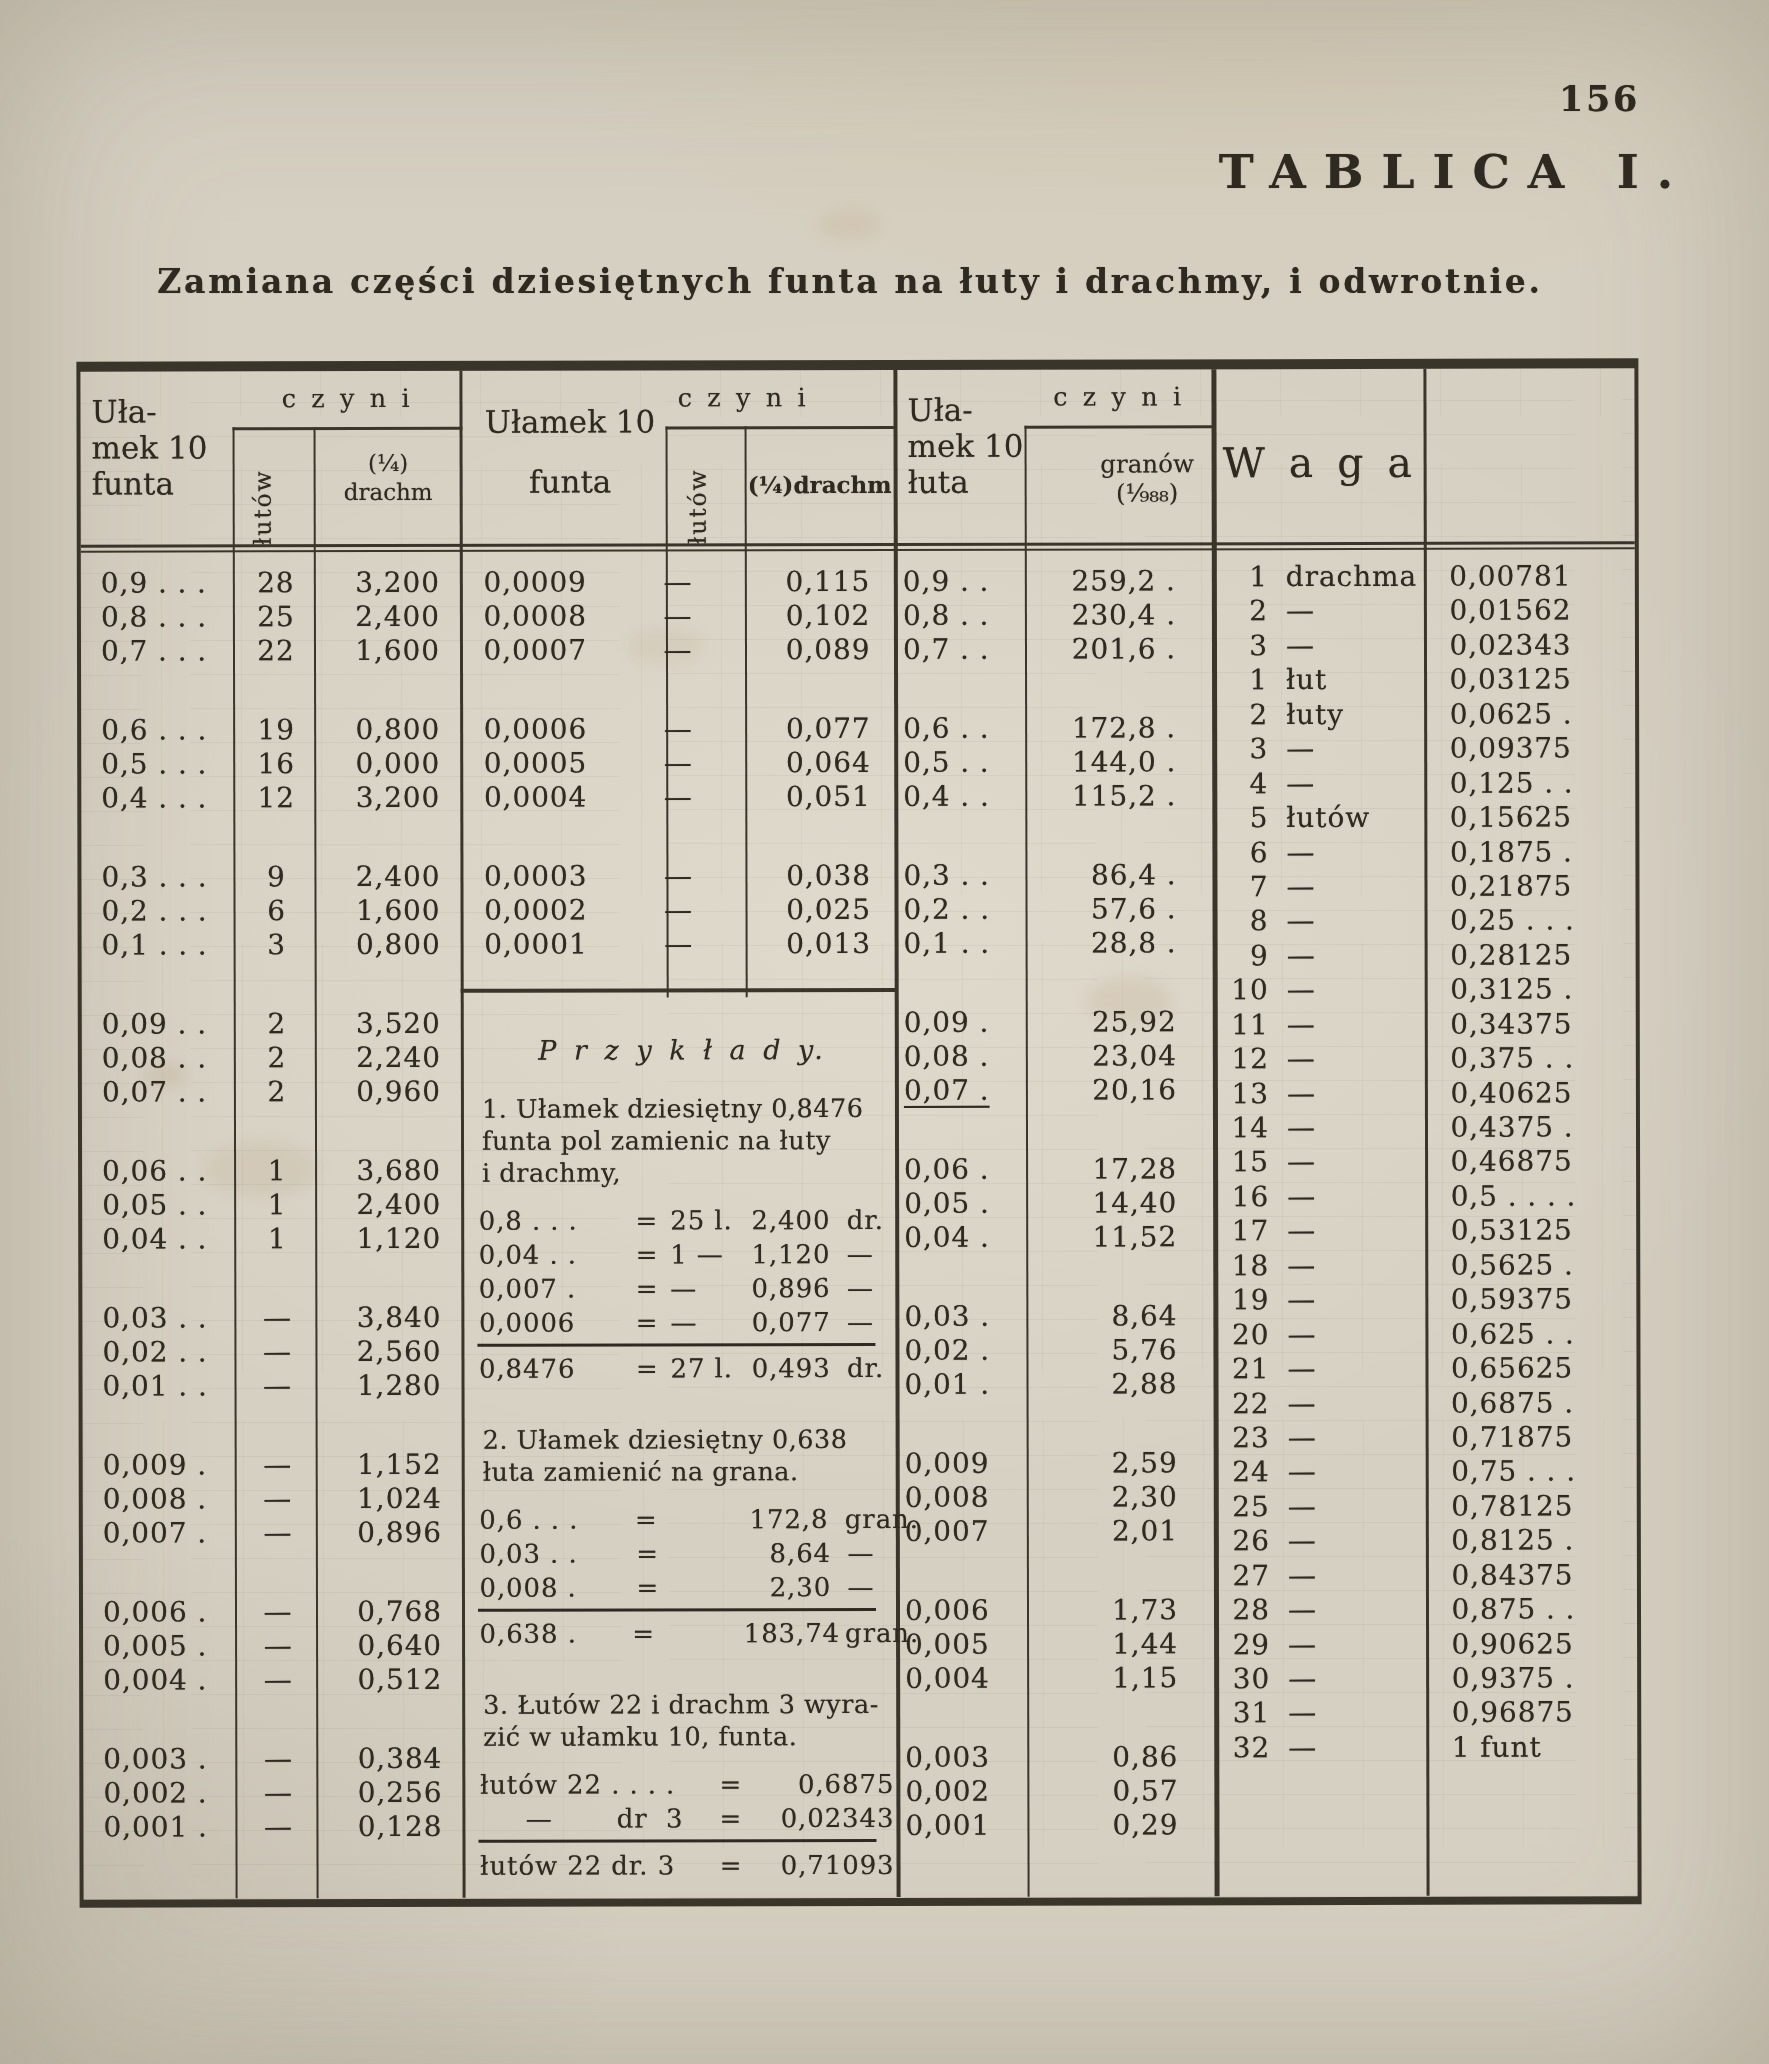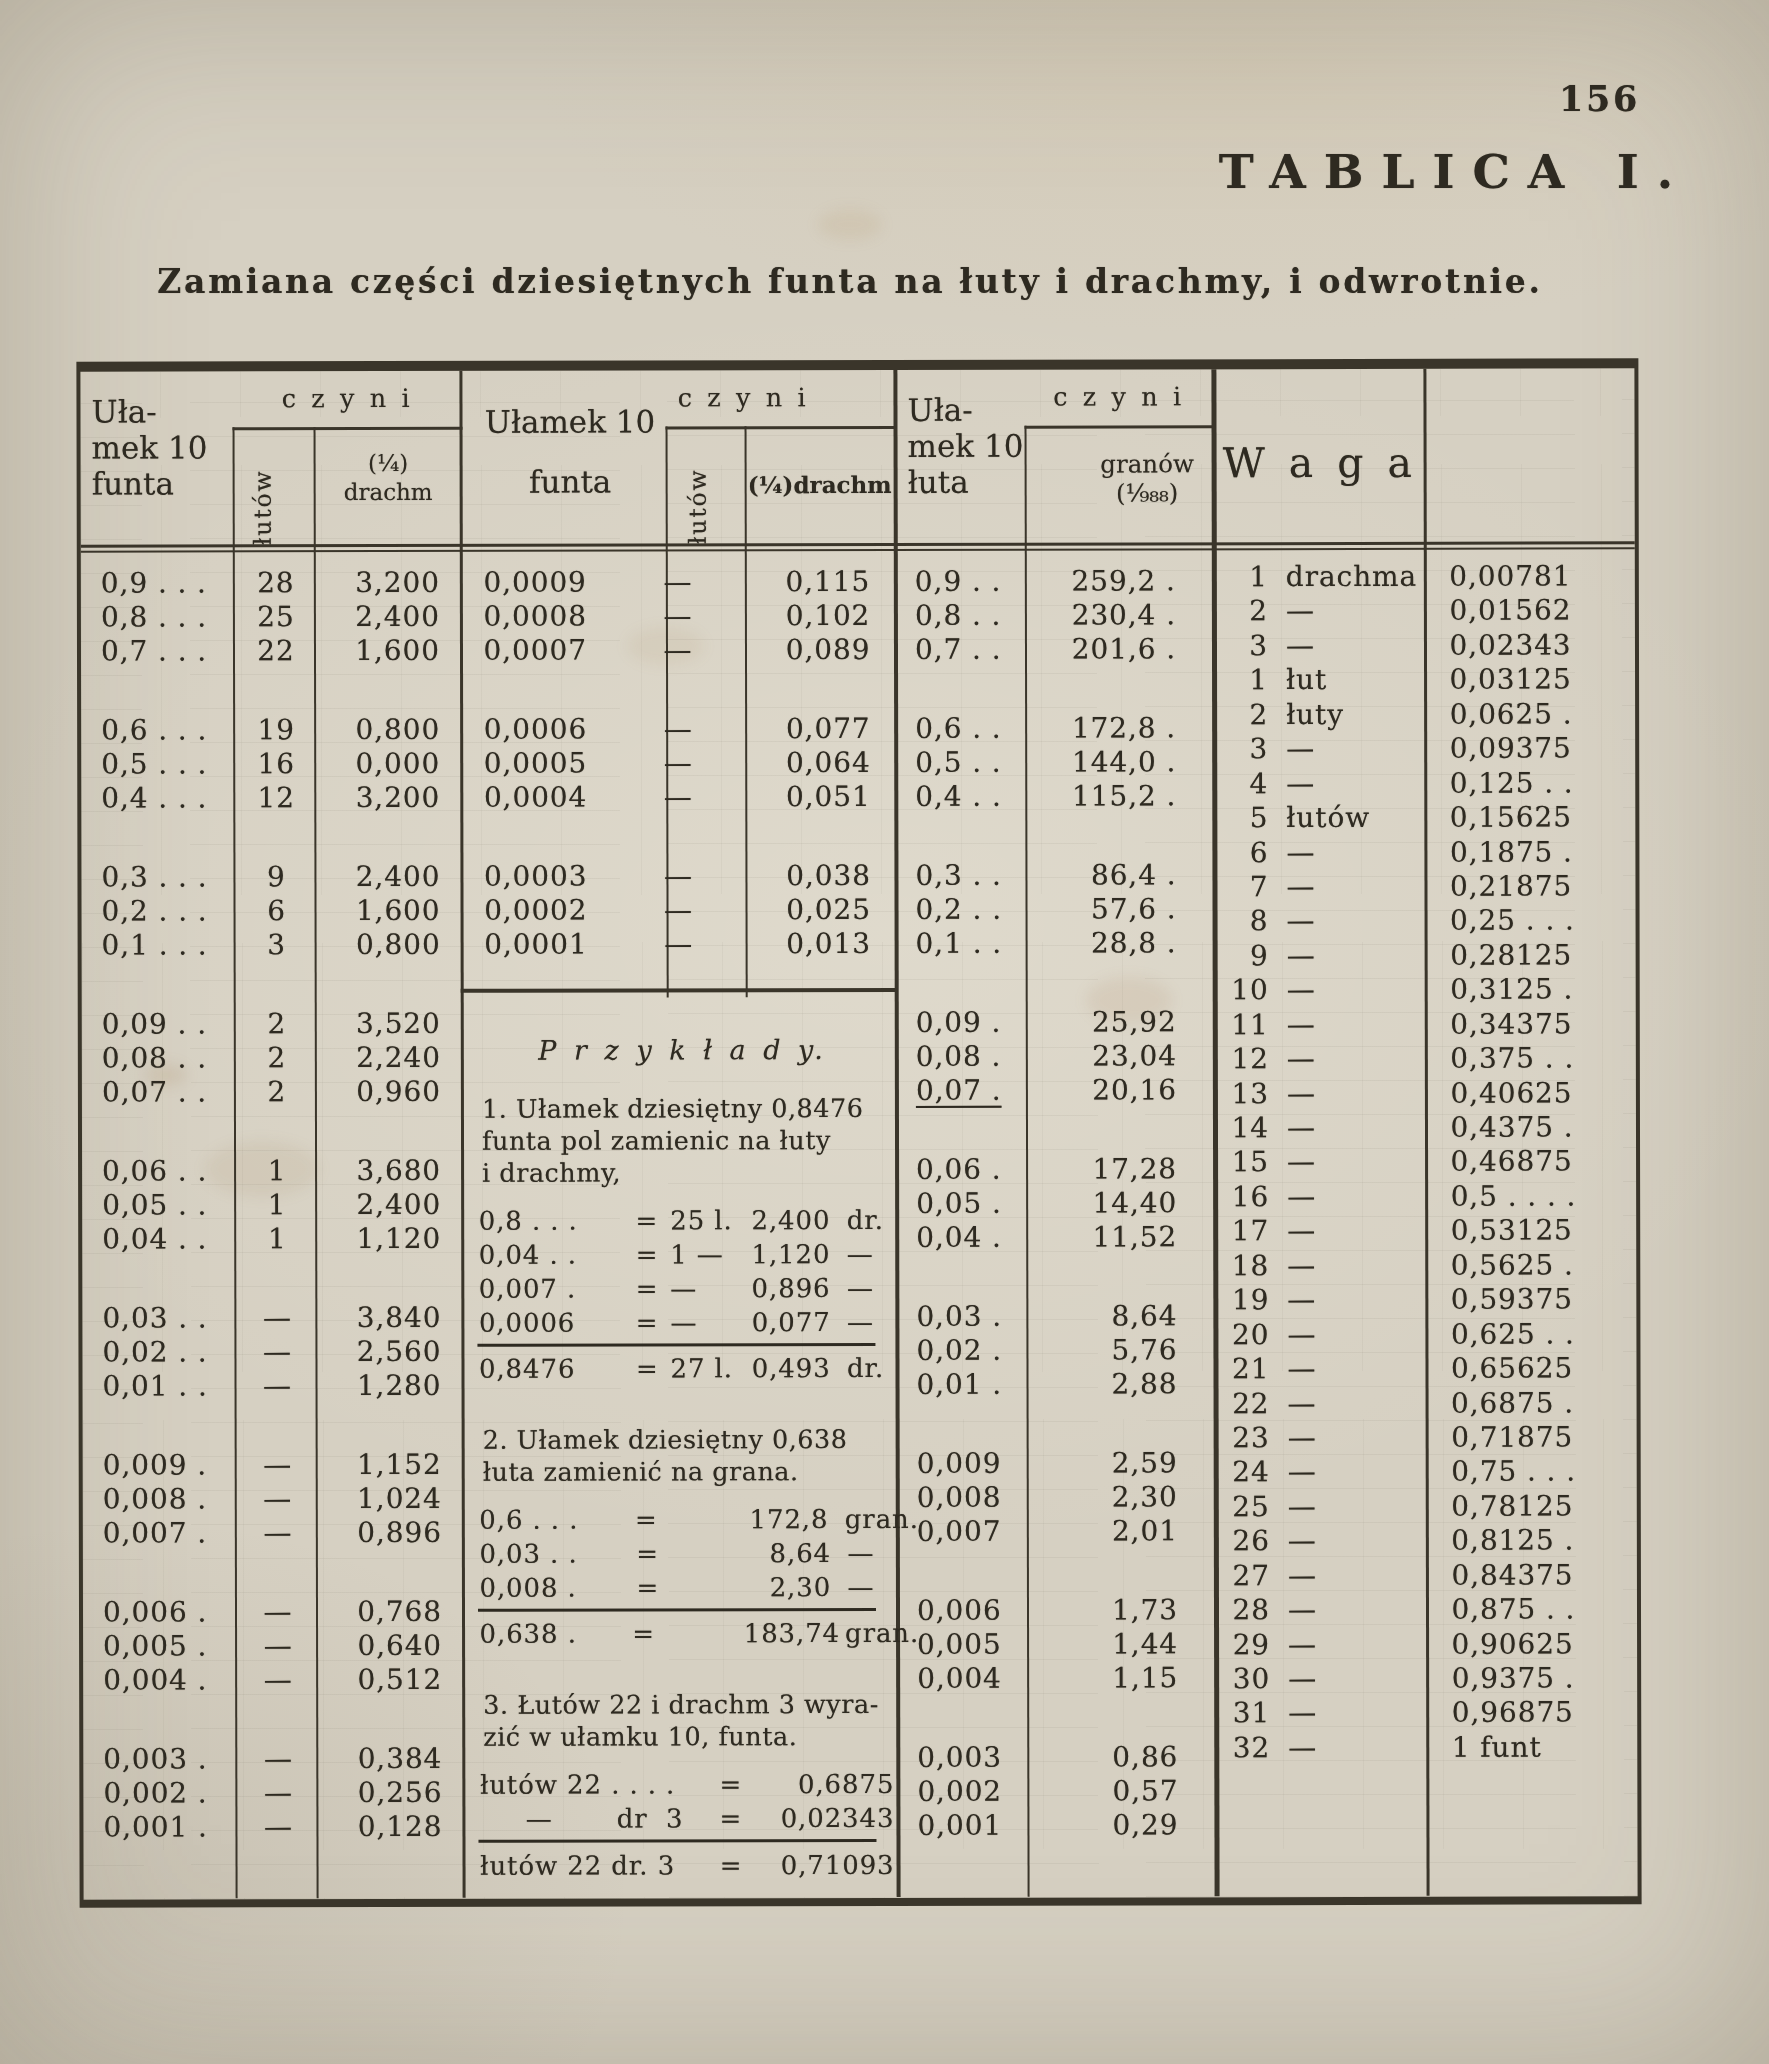--- a/index.html
+++ b/index.html
@@ -61,21 +61,21 @@
   .grows > .r:nth-child(3n+1):not(:first-child){margin-top:45px;}
   .c1rows{left:0;top:195px;width:379px;}
   .c1row .lab{width:155px;padding-left:20px;box-sizing:border-box;}
   .c1row .lut{width:80px;text-align:center;}
   .c1row .dr{flex:1;text-align:right;padding-right:20px;}
   .c2rows{left:379px;top:195px;width:434px;}
   .c2row .lab{width:179px;padding-left:23.6px;box-sizing:border-box;}
   .c2row .lut{width:78px;text-align:center;}
   .c2row .dr{flex:1;text-align:right;padding-right:23.6px;}
   .c3rows{left:816px;top:195px;width:315px;}
-  .c3row .lab{width:131px;padding-left:18px;box-sizing:border-box;}
+  .c3row .lab{width:131px;padding-left:6px;box-sizing:border-box;}
   .c3row .gr{flex:1;text-align:right;padding-right:36px;}
   .c3rows .r:nth-child(12) .lab{text-decoration:underline;text-underline-offset:6.4px;}
   .wrows{left:1136px;top:193px;width:426px;height:1200px;display:flex;flex-direction:column;justify-content:space-between;}
   .wrow{height:29px;line-height:29px;}
   .wrow .wn{width:51px;text-align:right;}
   .wrow .wu{width:156px;padding-left:18px;box-sizing:border-box;}
   .wrow .wv{flex:1;padding-left:25.5px;}
 
   .exblock{position:absolute;left:391px;top:664px;width:420px;}
   .exh{font-style:italic;font-size:27px;letter-spacing:4.5px;text-align:center;margin-bottom:27px;}

